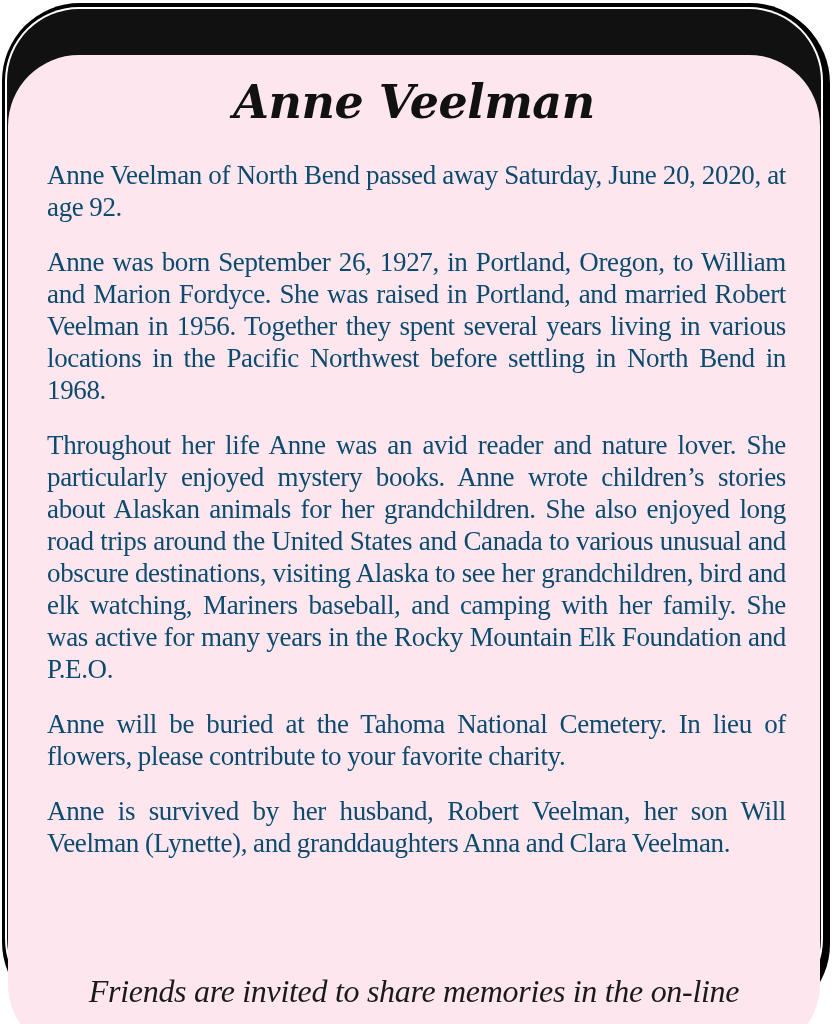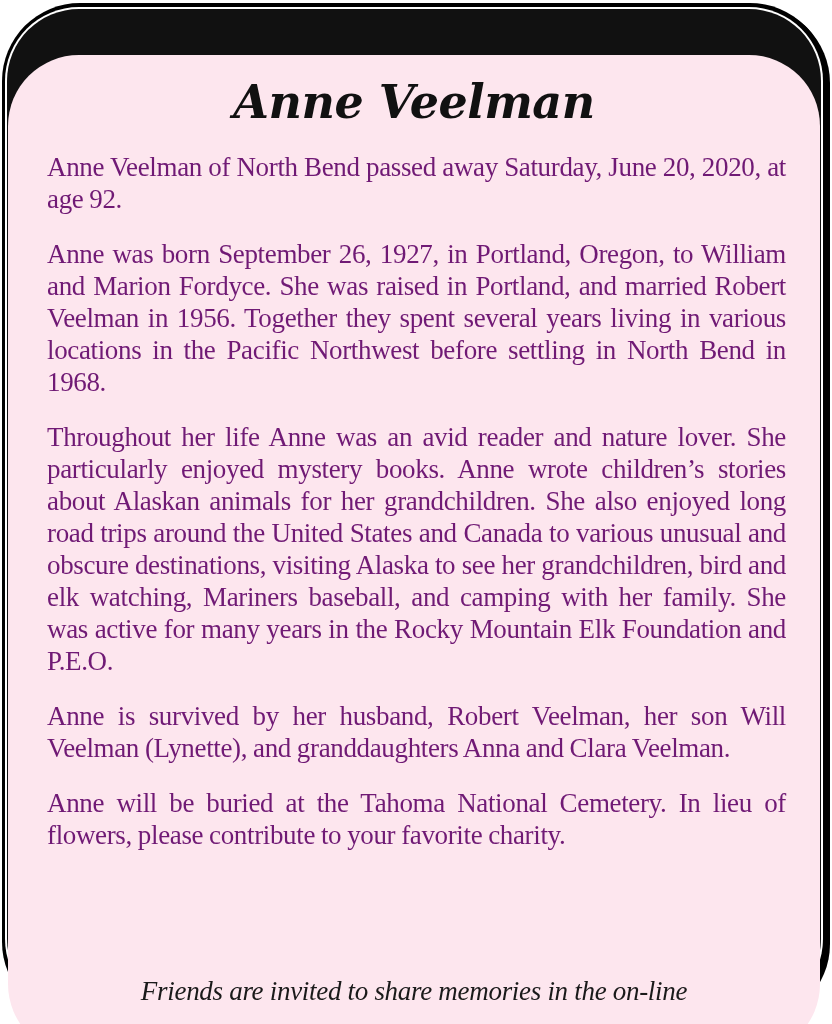--- a/index.html
+++ b/index.html
@@ -64,41 +64,41 @@
       font-weight: bold;
       font-size: 46px;
       line-height: 60px;
       color: #111111;
       letter-spacing: -0.5px;
     }
     .body-text {
       position: absolute;
       left: 39px;
       width: 739px;
-      top: 96px;
+      top: 104px;
       font-family: "Liberation Serif", serif;
       font-size: 27px;
       line-height: 32px;
-      color: #701a75;
+      color: #0c4a6e;
       text-align: justify;
     }
     .para {
       margin: 0 0 23px 0;
       letter-spacing: -0.35px;
       word-spacing: -0.5px;
     }
     .footer {
       position: absolute;
       left: 0;
       width: 812px;
       top: 919px;
       text-align: center;
       font-family: "Liberation Serif", serif;
       font-style: italic;
-      font-size: 27px;
+      font-size: 32px;
       line-height: 35px;
       color: #1a1a1a;
       letter-spacing: -0.3px;
     }
     .footer-line {
       display: block;
     }
   </style>
 </head>
 <body>
@@ -107,20 +107,20 @@
 <div class="frame-gap"></div>
 <div class="frame-inner"></div>
 
 <div class="card">
   <div class="title">Anne Veelman</div>
 
   <div class="body-text">
     <p class="para">Anne Veelman of North Bend passed away Saturday, June 20, 2020, at age 92.</p>
     <p class="para">Anne was born September 26, 1927, in Portland, Oregon, to William and Marion Fordyce.  She was raised in Portland, and married Robert Veelman in 1956.  Together they spent several years living in various locations in the Pacific Northwest before settling in North Bend in 1968.</p>
     <p class="para">Throughout her life Anne was an avid reader and nature lover.  She particularly enjoyed mystery books.  Anne wrote children’s stories about Alaskan animals for her grandchildren.  She also enjoyed long road trips around the United States and Canada to various unusual and obscure destinations, visiting Alaska to see her grandchildren, bird and elk watching, Mariners baseball, and camping with her family.  She was active for many years in the Rocky Mountain Elk Foundation and P.E.O.</p>
+    <p class="para">Anne will be buried at the Tahoma National Cemetery. In lieu of flowers, please contribute to your favorite charity.</p>
     <p class="para">Anne is survived by her husband, Robert Veelman, her son Will Veelman (Lynette), and granddaughters Anna and Clara Veelman.</p>
-    <p class="para">Anne will be buried at the Tahoma National Cemetery. In lieu of flowers, please contribute to your favorite charity.</p>
   </div>
 
   <div class="footer">
     <span class="footer-line">Friends are invited to share memories in the on-line</span>
   </div>
 </div>
 
 </body></html>

